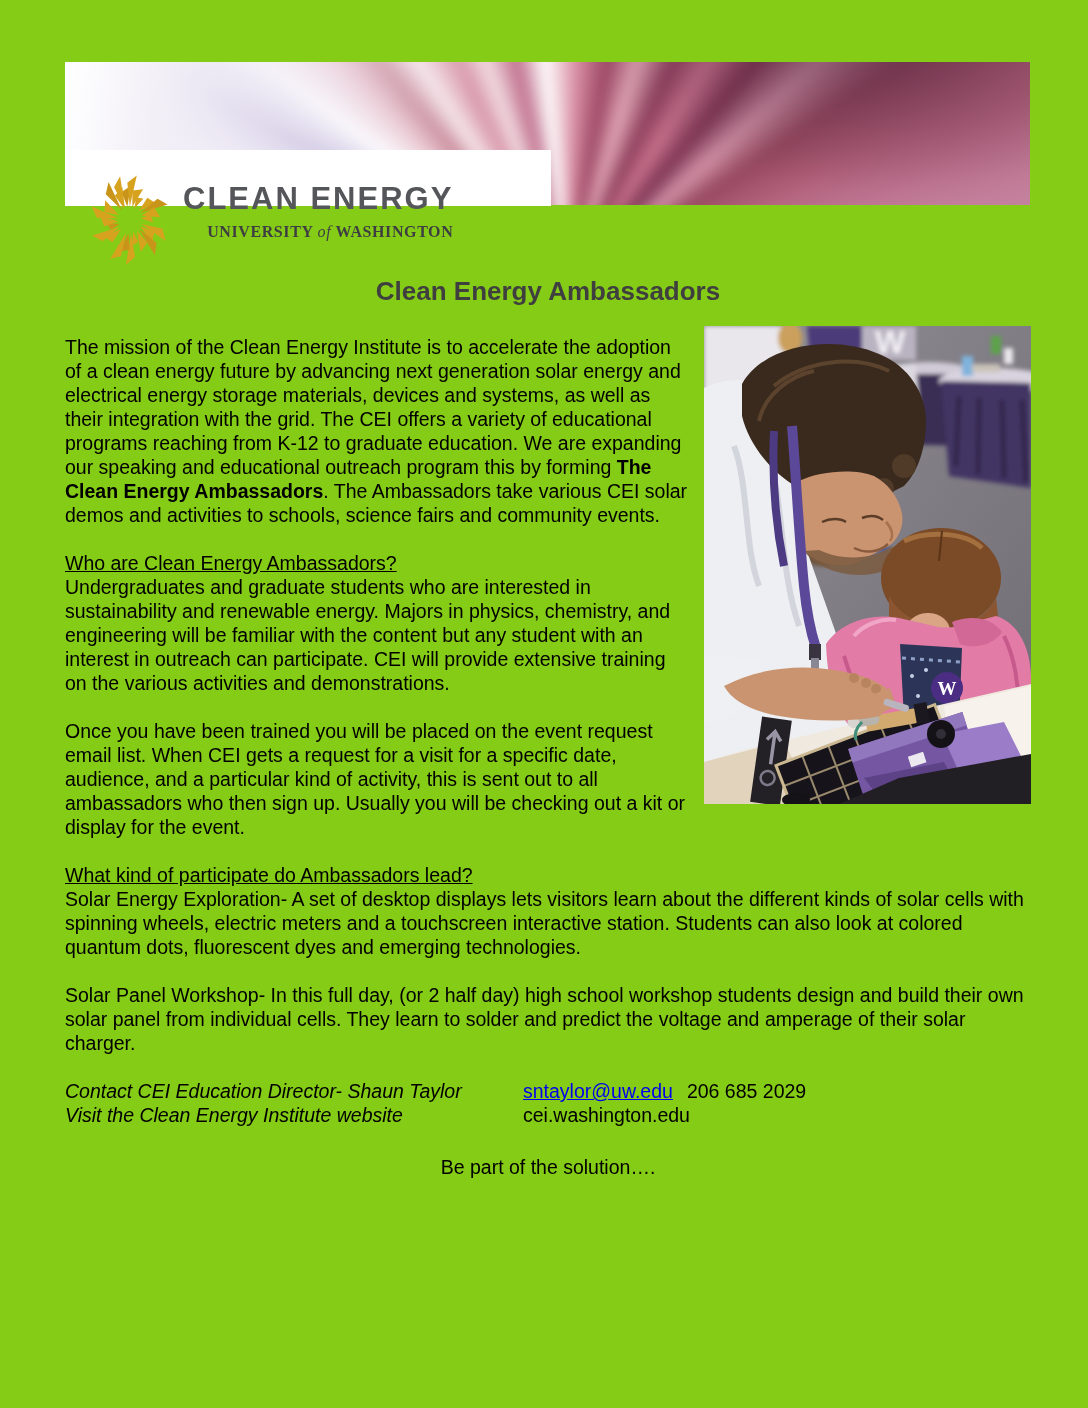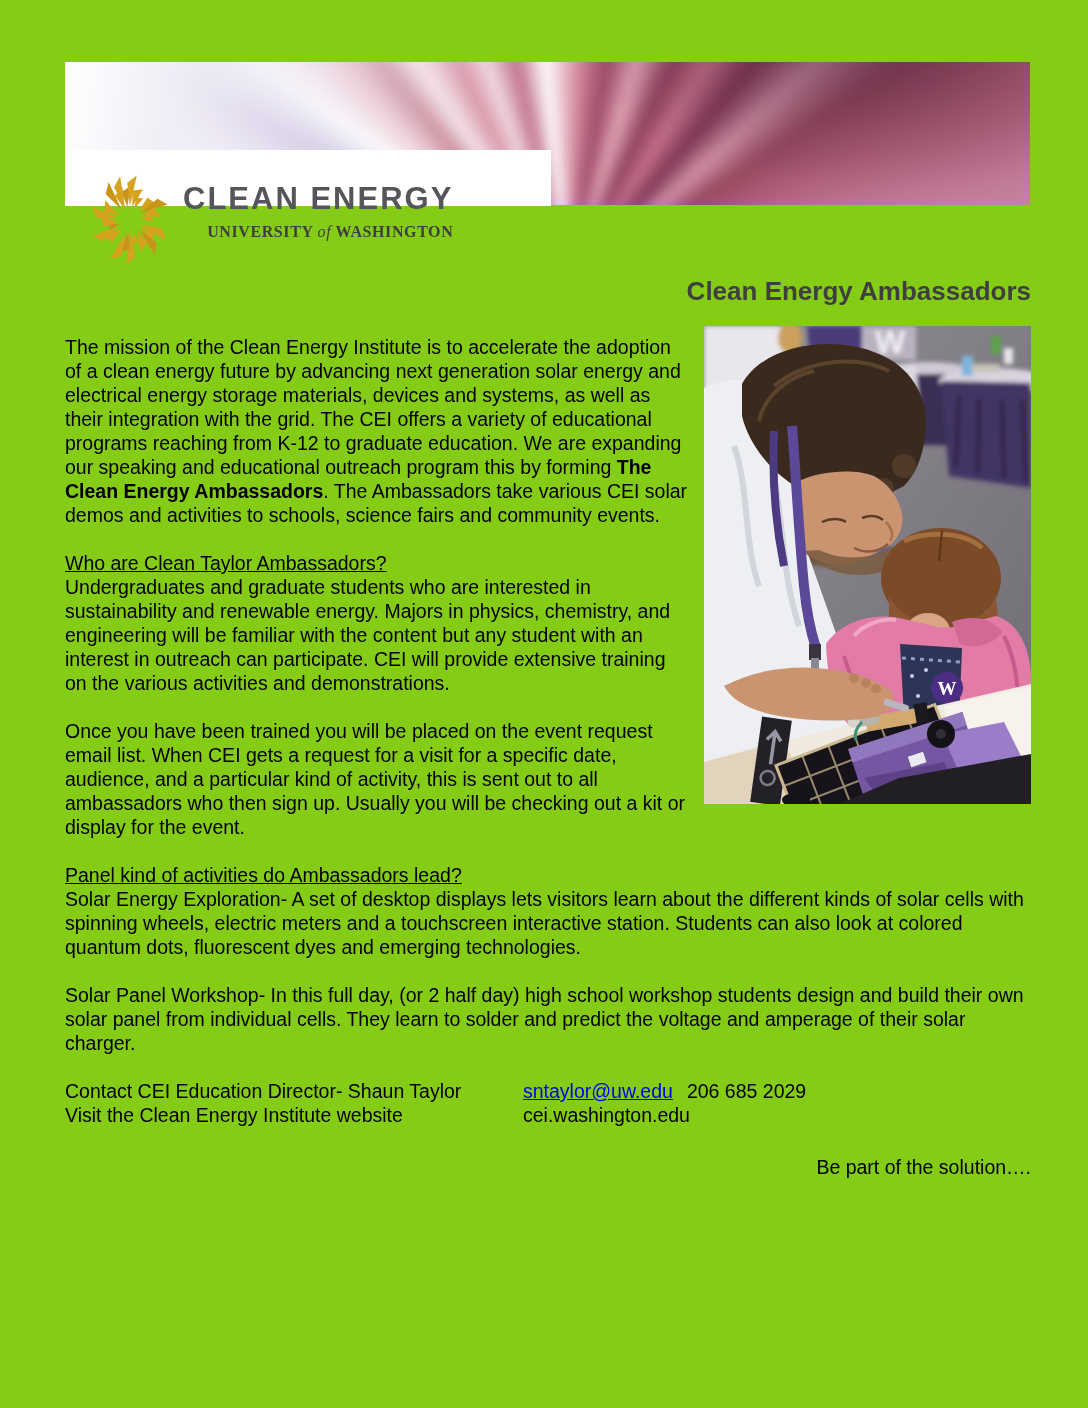--- a/index.html
+++ b/index.html
@@ -40,31 +40,31 @@
   }
   .logo-univ {
     margin-top:7px; font-family:"Liberation Serif", serif; font-weight:bold;
     font-size:16px; letter-spacing:0.6px; color:#3e3e42;text-align:right;
   }
   .logo-univ i { font-weight:normal; }
 
   
   .content { position:absolute; left:65px; top:276px; width:966px; font-size:19.5px; line-height:24px; }
   .doc-title {
-    margin:0 0 29px 0; text-align:right;
+    margin:0 0 29px 0; text-align:center;
     font-size:26px; line-height:30px; font-weight:bold; color:#3f3f3f;
   }
   .photo-float { float:right; width:327px; height:478px; margin:-9px 0 0 13px; padding-bottom:30px; }
   .photo-float svg { display:block; }
   .para { margin:0 0 24px 0; }
   .heading { text-decoration:underline; }
-  .contact-label { display:inline-block; width:458px; }
+  .contact-label { display:inline-block; width:458px;font-style:italic; }
   .email-link { color:#0000ee; }
   .phone { margin-left:14px; }
-  .footer { margin-top:28px; text-align:right; }
+  .footer { margin-top:28px; text-align:center; }
 </style>
 </head>
 <body>
 
 <div class="page">
 
   <div class="banner">
     <div class="banner-art"></div>
     <div class="banner-light"></div>
   </div>
@@ -242,26 +242,26 @@
           <path d="M170,368 L186,362 L192,380 L176,388 Z" fill="#c9946f"></path>
           <rect x="181" y="372" width="26" height="7" rx="3" fill="#b9b5bf" transform="rotate(18 181 372)"></rect>
         </g>
 
         <path d="M135,478 L195,452 L327,428 L327,478 Z" fill="#211f24"></path>
       </svg>
     </div>
 
     <p class="para"><span>The mission of the Clean Energy Institute is to accelerate the adoption of a clean energy future by advancing next generation solar energy and electrical energy storage materials, devices and systems, as well as their integration with the grid. The CEI offers a variety of educational programs reaching from K-12 to graduate education. We are expanding our speaking and educational outreach program this by forming </span><b>The Clean Energy Ambassadors</b><span>. The Ambassadors take various CEI solar demos and activities to schools, science fairs and community events.</span></p>
 
-    <div class="heading">Who are Clean Taylor Ambassadors?</div>
+    <div class="heading">Who are Clean Energy Ambassadors?</div>
     <p class="para">Undergraduates and graduate students who are interested in sustainability and renewable energy. Majors in physics, chemistry, and engineering will be familiar with the content but any student with an interest in outreach can participate. CEI will provide extensive training on the various activities and demonstrations.</p>
 
     <p class="para">Once you have been trained you will be placed on the event request email list. When CEI gets a request for a visit for a specific date, audience, and a particular kind of activity, this is sent out to all ambassadors who then sign up. Usually you will be checking out a kit or display for the event.</p>
 
-    <div class="heading">Panel kind of activities do Ambassadors lead?</div>
+    <div class="heading">What kind of participate do Ambassadors lead?</div>
     <p class="para">Solar Energy Exploration- A set of desktop displays lets visitors learn about the different kinds of solar cells with spinning wheels, electric meters and a touchscreen interactive station. Students can also look at colored quantum dots, fluorescent dyes and emerging technologies.</p>
     <p class="para">Solar Panel Workshop- In this full day, (or 2 half day) high school workshop students design and build their own solar panel from individual cells. They learn to solder and predict the voltage and amperage of their solar charger.</p>
 
     <div class="contact-row">
       <span class="contact-label">Contact CEI Education Director- Shaun Taylor</span><a class="email-link" href="#">sntaylor@uw.edu</a><span class="phone">206 685 2029</span>
     </div>
     <div class="contact-row">
       <span class="contact-label">Visit the Clean Energy Institute website</span><span>cei.washington.edu</span>
     </div>
 

